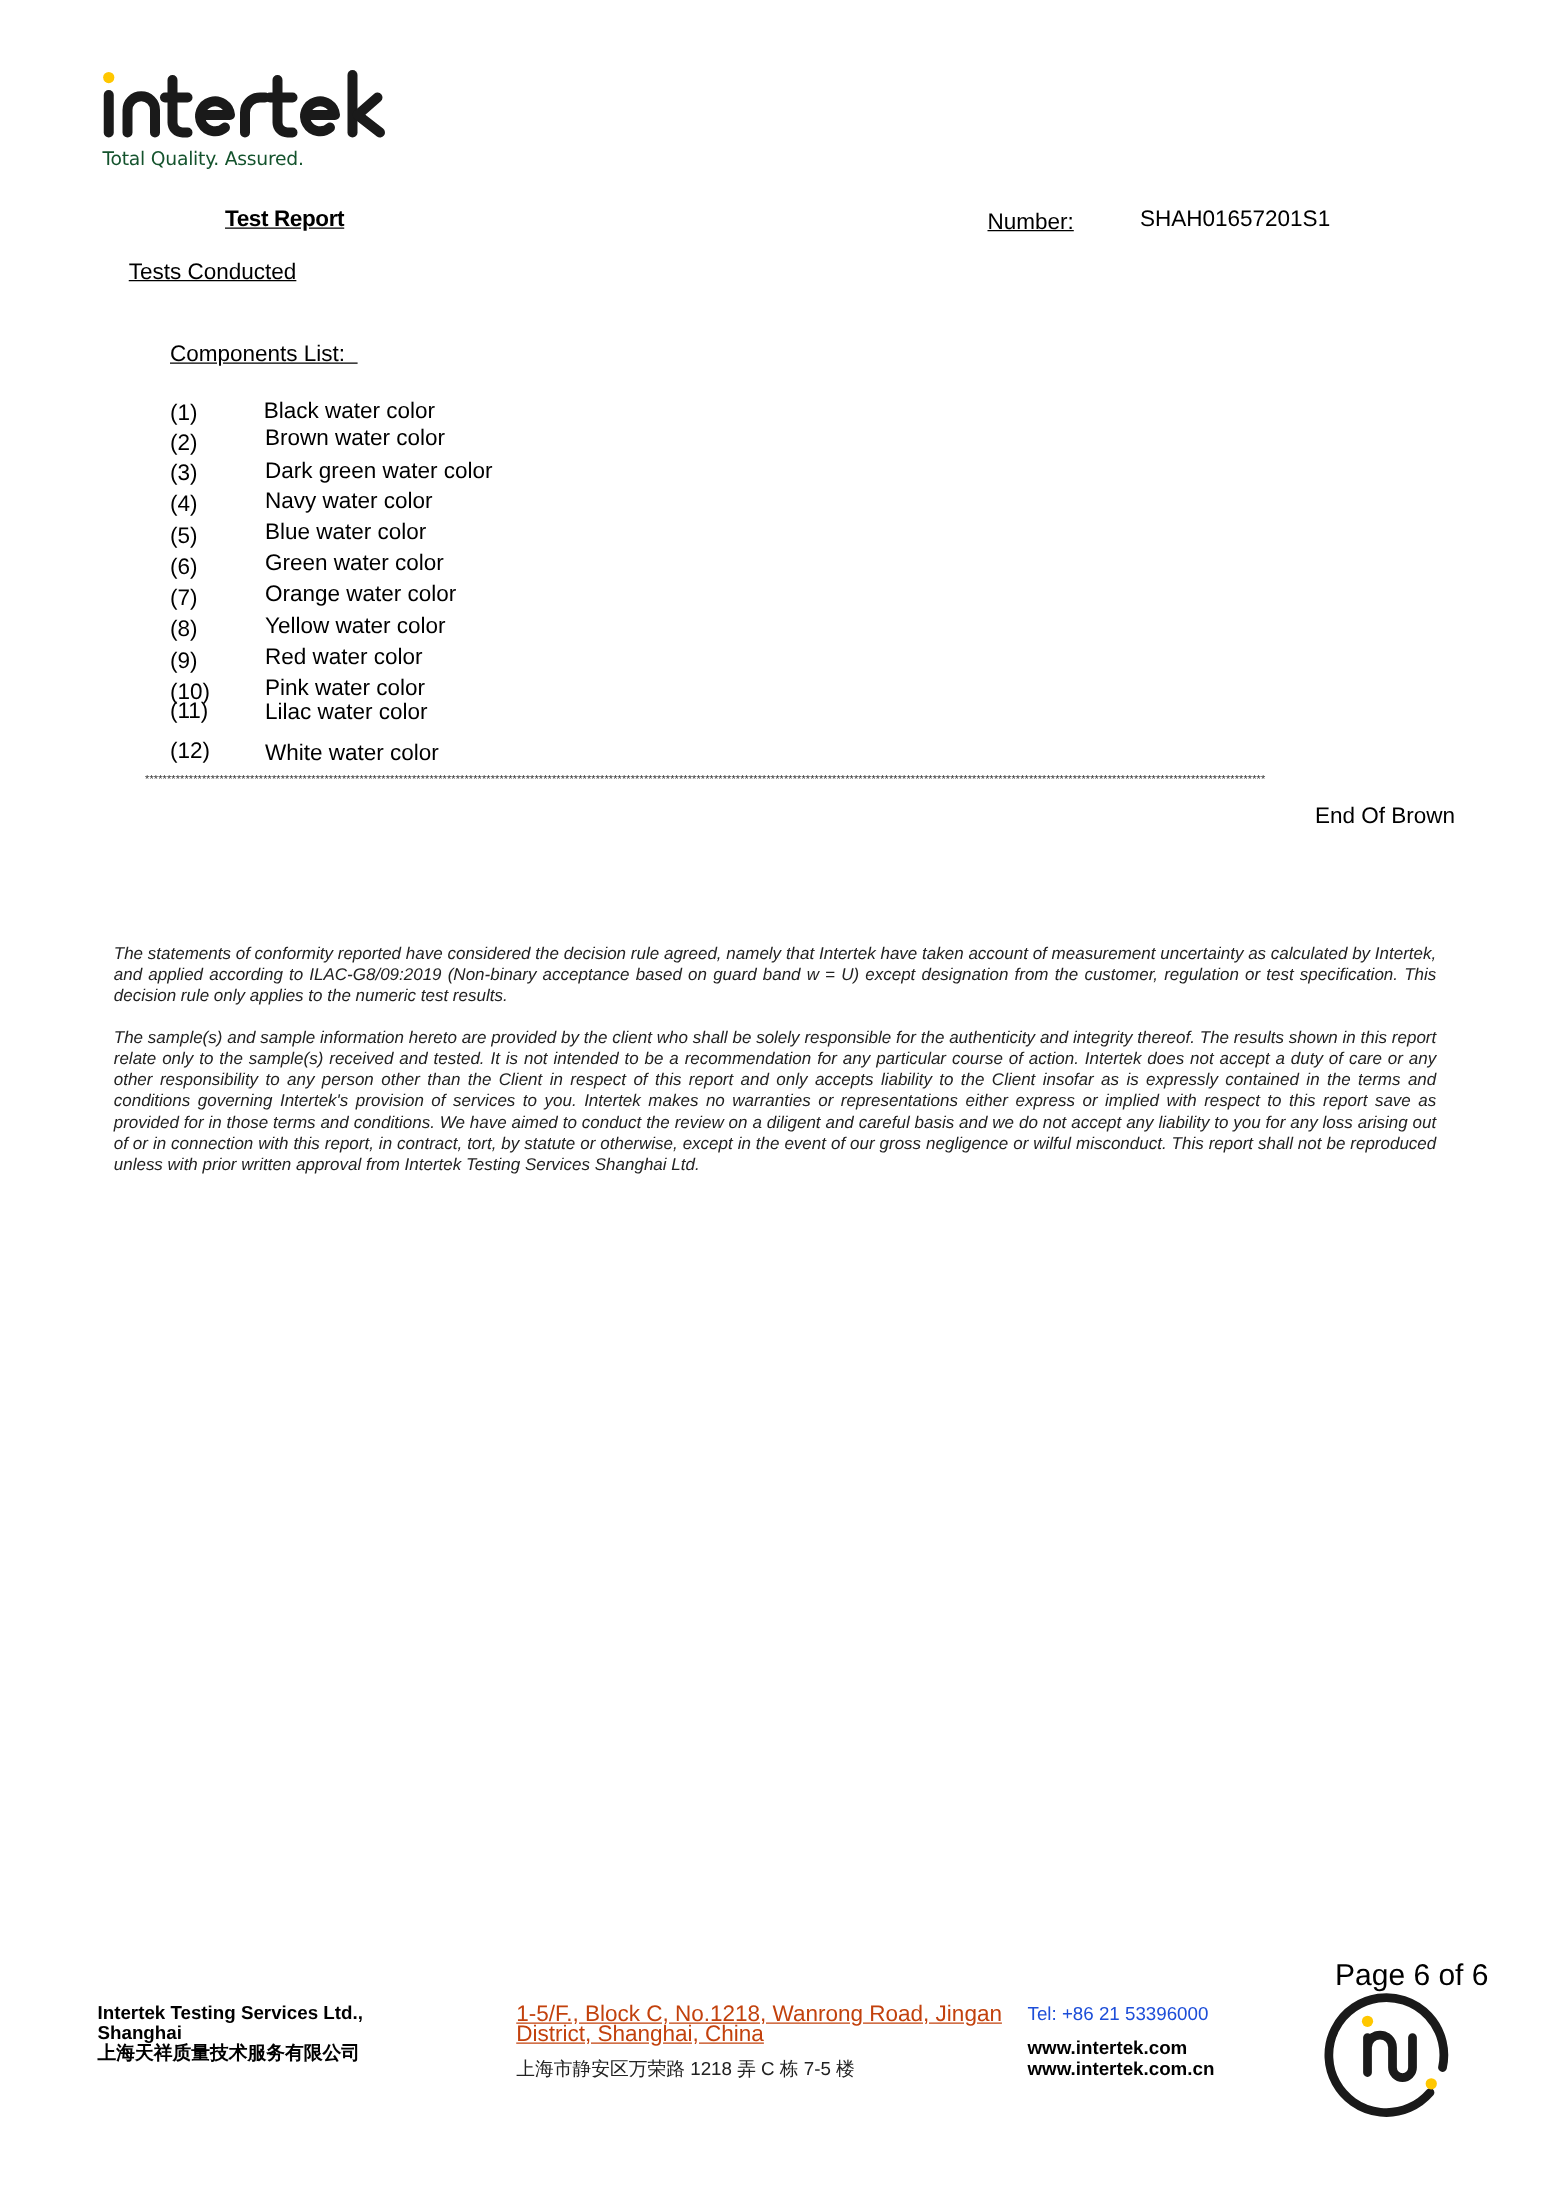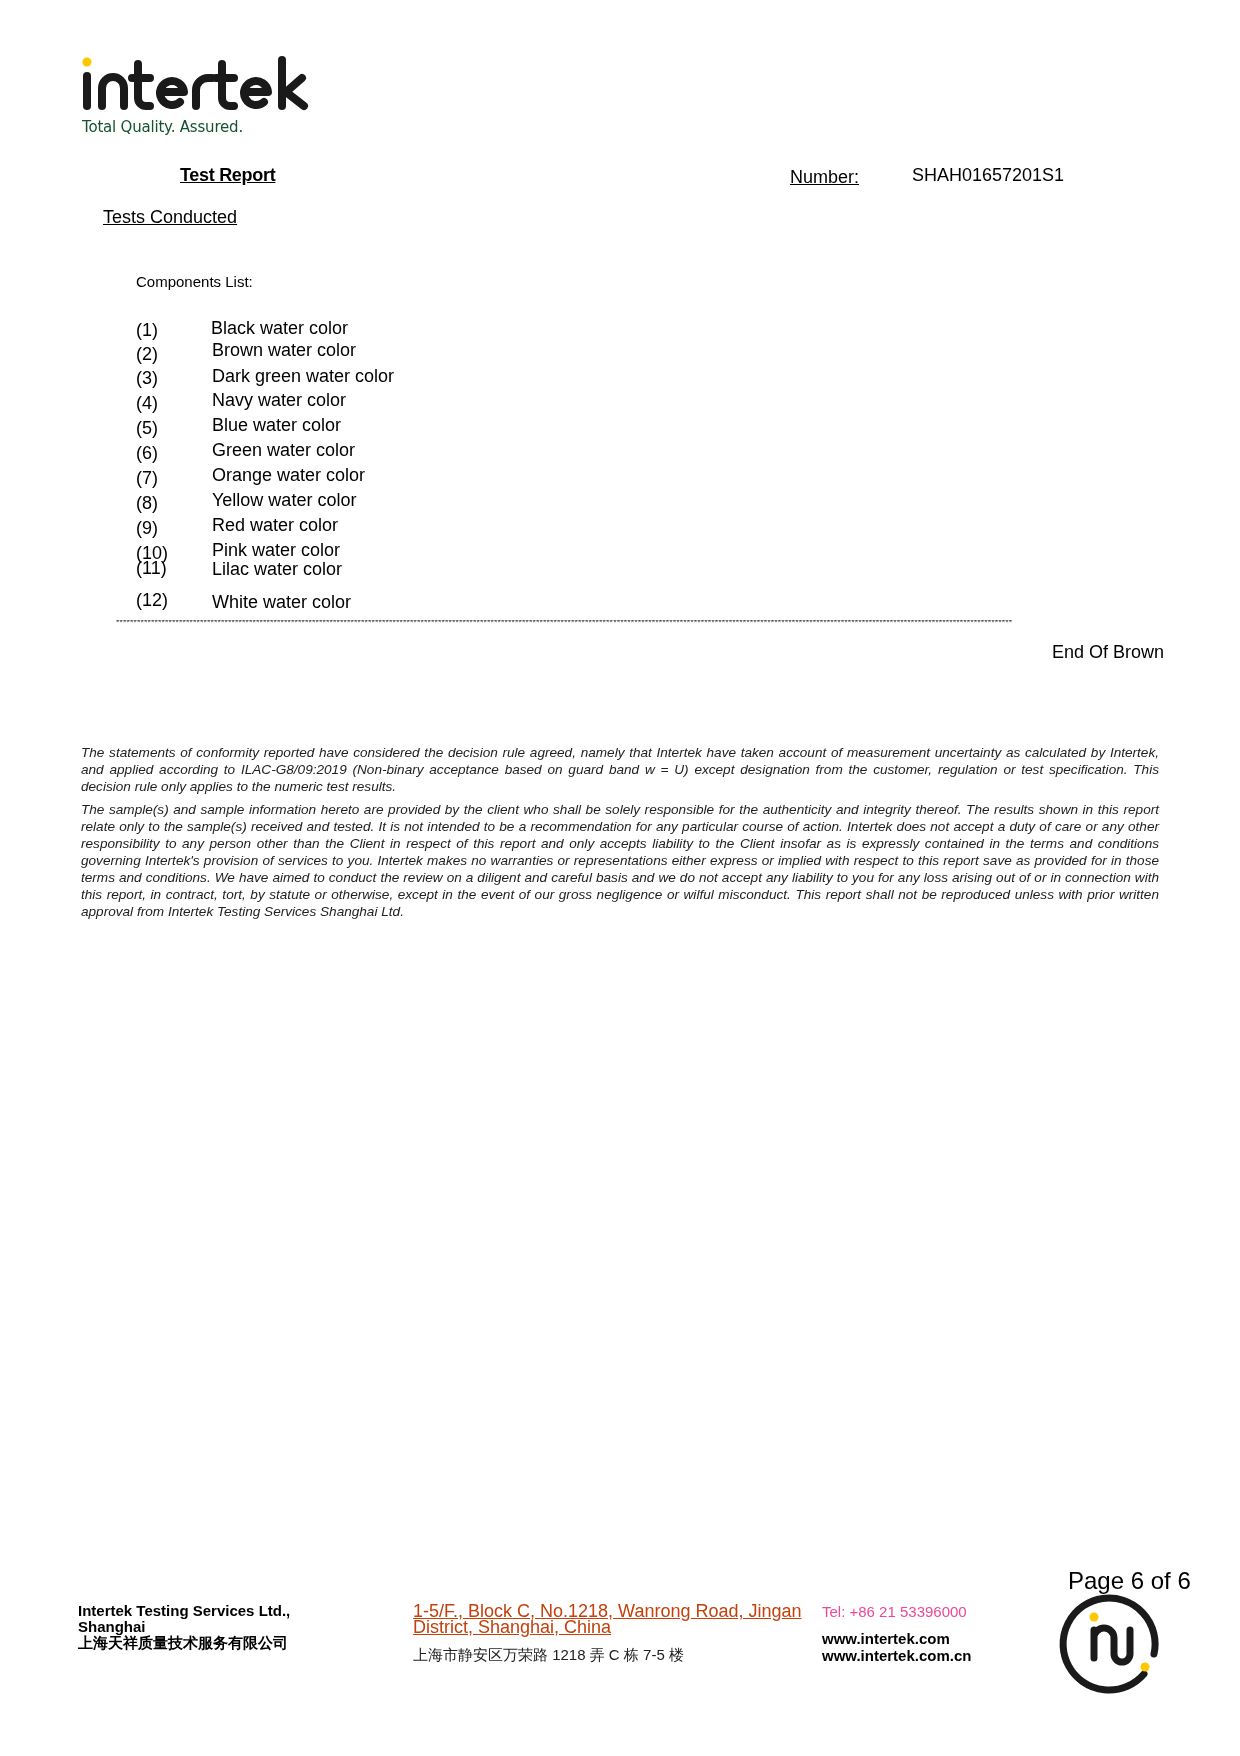--- a/index.html
+++ b/index.html
@@ -20,51 +20,51 @@
 
     .report-title {
       left: 180px; top: 165px; font-size: 18px; font-weight: bold;
       text-decoration: underline; letter-spacing: -0.3px;
     }
     .number-label { left: 790px; top: 167px; font-size: 18px; text-decoration: underline; }
     .number-value { left: 912px; top: 165px; font-size: 18px; }
     .section-title { left: 103px; top: 207px; font-size: 18px; text-decoration: underline; }
 
     .comp-title {
-      left: 136px; top: 273px; font-size: 15px; 
+      left: 136px; top: 273px; font-size: 18px; text-decoration: underline;
       white-space: pre;
     }
 
     .comp-list { left: 136px; top: 320px; width: 400px; }
     .comp-row { position: absolute; left: 0; width: 400px; height: 24px; font-size: 18px; }
     .comp-num { position: absolute; left: 0; }
     .comp-name { position: absolute; left: 76px; }
 
     .stars {
       left: 115px; top: 620px; width: 1050px; height: 8px; overflow: hidden;
       font-family: "Liberation Mono", monospace; font-size: 9px; line-height: 8px;
       letter-spacing: -1.9px; color: #333; white-space: nowrap;
     }
     .end-report { right: 76px; top: 642px; font-size: 18px; }
 
     .disclaimer {
       left: 75px; top: 738px; width: 1090px;
       font-size: 13.6px; line-height: 17px; font-style: italic; color: #222;
       text-align: justify;
     }
-    .disclaimer p { margin: 6px; }
+    .disclaimer p { margin: 16px; }
 
     .page-num { left: 1068px; top: 1567px; font-size: 24px; }
 
     .f-company {
       left: 78px; top: 1603px; font-size: 15px; font-weight: bold; line-height: 16px;
     }
     .f-address { left: 413px; top: 1603px; font-size: 18px; line-height: 16px; color: #c2410c; text-decoration: underline; }
     .f-address-cn { left: 413px; top: 1646px; font-size: 15px; color: #222; }
-    .f-tel { left: 822px; top: 1603px; font-size: 15px; color: #ec4899; }
+    .f-tel { left: 822px; top: 1603px; font-size: 15px; color: #1d4ed8; }
     .f-web { left: 822px; top: 1630px; font-size: 15px; font-weight: bold; line-height: 17px; }
     .badge { left: 1058px; top: 1592px; width: 106px; height: 106px; }
   </style>
 </head>
 <body>
 
 <div class="abs logo">
   <svg class="logo-word" width="240" height="62" viewBox="0 0 240 62">
     <circle cx="7" cy="8" r="4.5" fill="#FFC700"></circle>
     <g fill="none" stroke="#1a1a1a" stroke-width="8" stroke-linecap="round" stroke-linejoin="round">

